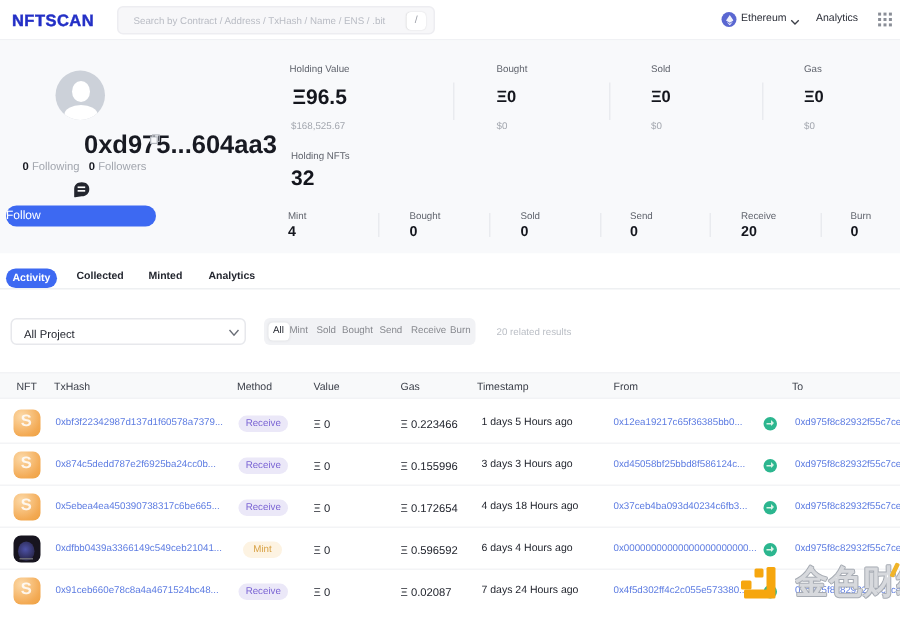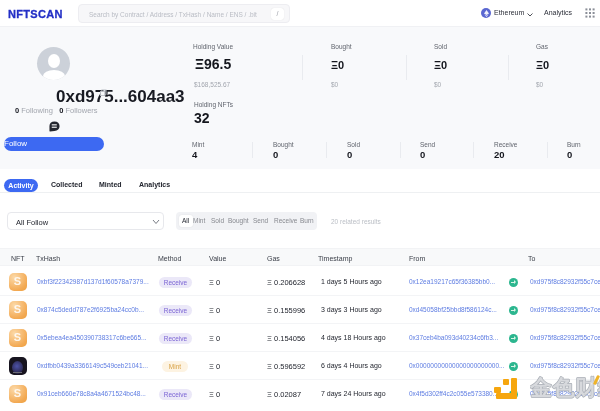--- a/index.html
+++ b/index.html
@@ -171,21 +171,21 @@
 </div>
 
 <div id="tabs">
   <div id="tabact">Activity</div>
   <div class="tab" style="left:51px;">Collected</div>
   <div class="tab" style="left:99px;">Minted</div>
   <div class="tab" style="left:139px;">Analytics</div>
 </div>
 
 <div id="dropdown">
-  <div class="txt">All Follow</div>
+  <div class="txt">All Project</div>
   <svg class="abs" style="left:144px; top:6px;" width="8" height="6" viewBox="0 0 8 6">
       <path d="M1 1 L4 4.5 L7 1" fill="none" stroke="#6a6e77" stroke-width="0.9"></path>
     </svg>
 </div>
 <div id="seg">
   <span class="on" style="left:2.5px;">All</span>
   <span style="left:17px;">Mint</span>
   <span style="left:35px;">Sold</span>
   <span style="left:52px;">Bought</span>
   <span style="left:77px;">Send</span>
@@ -205,21 +205,21 @@
   <div class="th" style="left:528px;">To</div>
 </div>
 
 <div class="row" style="top:268px;">
   <div class="nfticon">
       <div class="s">S</div>
     </div>
   <div class="hash">0xbf3f22342987d137d1f60578a7379...</div>
   <div class="badge receive">Receive</div>
   <div class="val">Ξ 0</div>
-  <div class="gas">Ξ 0.206628</div>
+  <div class="gas">Ξ 0.223466</div>
   <div class="time">1 days 5 Hours ago</div>
   <div class="from">0x12ea19217c65f36385bb0...</div>
   <div class="arrow"></div>
   <div class="to">0xd975f8c82932f55c7cefd975f8c8293</div>
 </div>
 <div class="row" style="top:296px;">
   <div class="nfticon">
       <div class="s">S</div>
     </div>
   <div class="hash">0x874c5dedd787e2f6925ba24cc0b...</div>
@@ -231,21 +231,21 @@
   <div class="arrow"></div>
   <div class="to">0xd975f8c82932f55c7cefd975f8c8293</div>
 </div>
 <div class="row" style="top:324px;">
   <div class="nfticon">
       <div class="s">S</div>
     </div>
   <div class="hash">0x5ebea4ea450390738317c6be665...</div>
   <div class="badge receive">Receive</div>
   <div class="val">Ξ 0</div>
-  <div class="gas">Ξ 0.154056</div>
+  <div class="gas">Ξ 0.172654</div>
   <div class="time">4 days 18 Hours ago</div>
   <div class="from">0x37ceb4ba093d40234c6fb3...</div>
   <div class="arrow"></div>
   <div class="to">0xd975f8c82932f55c7cefd975f8c8293</div>
 </div>
 <div class="row" style="top:352px;">
   <div class="nfticon dark">
       <div class="blob"></div>
       <div class="ln"></div>
     </div>

